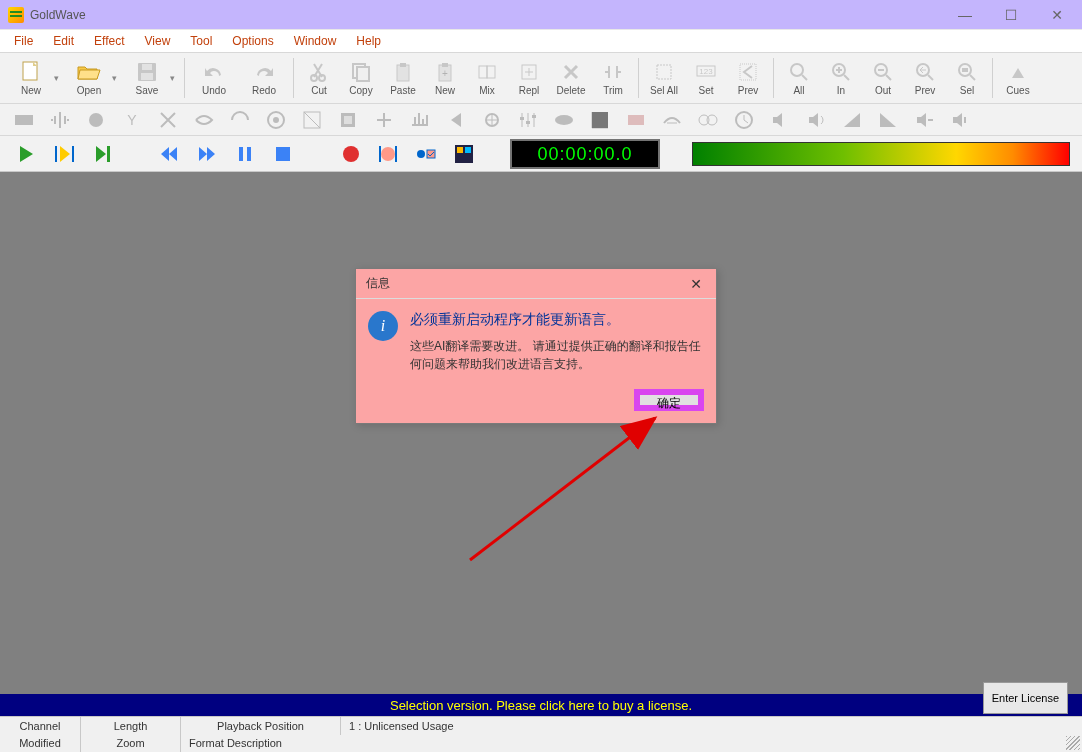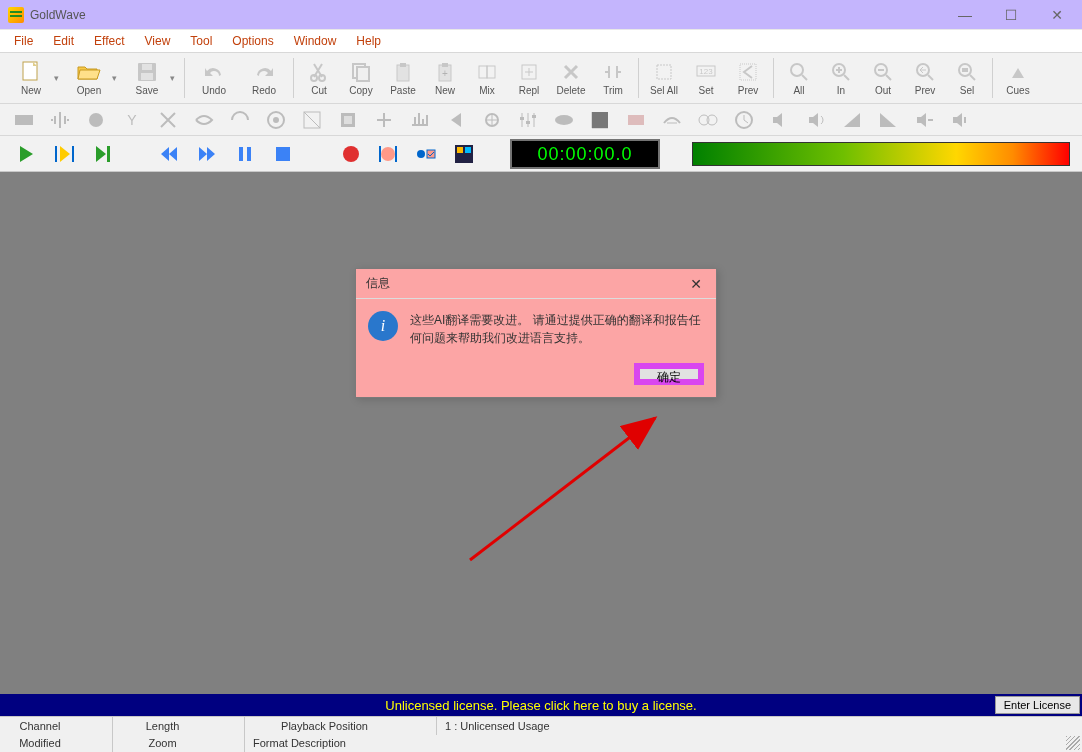--- a/index.html
+++ b/index.html
@@ -31,23 +31,23 @@
   .dlg-title { height: 30px; display:flex; align-items:center; padding: 0 10px; font-size: 12px; color: #333; border-bottom: 1px solid #dcdcdc; }
   .dlg-x { margin-left:auto; font-size: 14px; color:#333; cursor:pointer; padding: 0 4px;}
   .dlg-body { padding: 12px 14px 8px 12px; display:flex; gap: 12px; }
   .dlg-icon { width: 30px; height: 30px; border-radius: 50%; background: #2977cc; color:#fff; font-family: Georgia, serif; font-style: italic; font-size: 16px; display:flex; align-items:center; justify-content:center; flex: none; }
   .dlg-text h4 { font-size: 14px; font-weight: 400; color: #003399; margin-bottom: 8px; }
   .dlg-text p { font-size: 12px; color: #333; line-height: 1.5; }
   .dlg-btns { padding: 8px 12px 12px; display:flex; justify-content:flex-end; }
   .dlg-btns button { min-width: 70px; height: 22px; font-size: 12px; background: #e1e1e1; border: 6px solid #d946ef; cursor:pointer; }
   .arrow { position: absolute; pointer-events:none; }
   .licensebar { position:absolute; left:0; right:0; bottom: 36px; height: 22px; background: #000080; color: #ffff00; font-size: 13px; display:flex; align-items:center; justify-content:center; }
-  .enterlic { position:absolute; right:2px; bottom:38px; height:18px; padding: 0 8px; font-size: 11px; background:#e8e8e8; border:1px solid #999; display:flex; align-items:center; cursor:pointer; }
+  .enterlic { position:absolute; right:14px; bottom:38px; height:32px; padding: 0 8px; font-size: 11px; background:#e8e8e8; border:1px solid #999; display:flex; align-items:center; cursor:pointer; }
   .statusbar { position:absolute; left:0; right:0; bottom:0; height:36px; background:#f0f0f0; border-top:1px solid #c8c8c8; display:flex; flex-direction:column; font-size:11px; color:#333; }
-  .statusrow { height:18px; display:flex; align-items:flex-start;gap:32px; }
+  .statusrow { height:18px; display:flex; align-items:flex-start; }
   .statusrow span { border-left:1px solid #c8c8c8; padding: 0 8px; height:100%; display:flex; align-items:center; }
   .statusrow span:first-child { border-left:none; }
   .grip { position:absolute; right:2px; bottom:2px; width:14px; height:14px; background: repeating-linear-gradient(135deg,#aaa 0 1px,transparent 1px 3px); }
 </style>
 </head>
 <body>
 
 <div class="titlebar">
   <div class="logo"></div>
   <div class="title">GoldWave</div>
@@ -504,38 +504,39 @@
 <div class="workspace"></div>
 
 <div class="dialog">
   <div class="dlg-title">
     <span>信息</span>
     <span class="dlg-x">✕</span>
   </div>
   <div class="dlg-body">
     <div class="dlg-icon">i</div>
     <div class="dlg-text">
+      <h4>必须重新启动程序才能更新语言。</h4>
       <p>这些AI翻译需要改进。 请通过提供正确的翻译和报告任何问题来帮助我们改进语言支持。</p>
     </div>
   </div>
   <div class="dlg-btns">
     <button>确定</button>
   </div>
 </div>
 
 <svg class="arrow" style="left:460px; top:400px;" width="230" height="170">
   <defs>
       <marker id="ah" markerWidth="12" markerHeight="10" refX="11" refY="5" orient="auto">
         <path d="M0 0 L12 5 L0 10 Z" fill="#e00000"></path>
       </marker>
     </defs>
   <line x1="10" y1="160" x2="195" y2="18" stroke="#e00000" stroke-width="3" marker-end="url(#ah)"></line>
 </svg>
 
-<div class="licensebar">Unlicensed license. Please click here to buy a license.</div>
+<div class="licensebar">Selection version. Please click here to buy a license.</div>
 <div class="enterlic">Enter License</div>
 
 <div class="statusbar">
   <div class="statusrow">
     <span style="width:80px;justify-content:center">Channel</span>
     <span style="width:100px;justify-content:center">Length</span>
     <span style="width:160px;justify-content:center">Playback Position</span>
     <span style="flex:1">1 : Unlicensed Usage</span>
   </div>
   <div class="statusrow">

